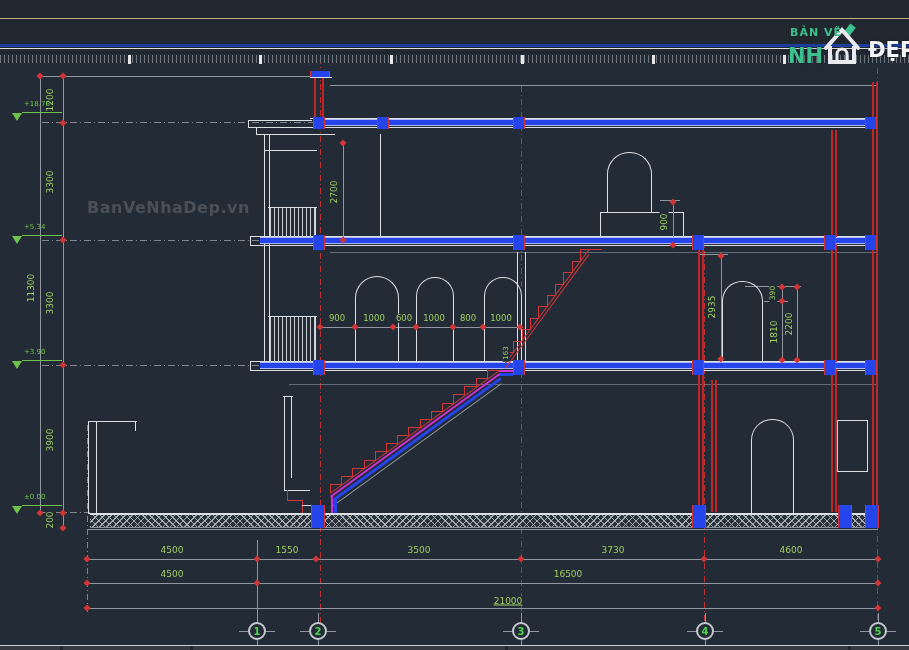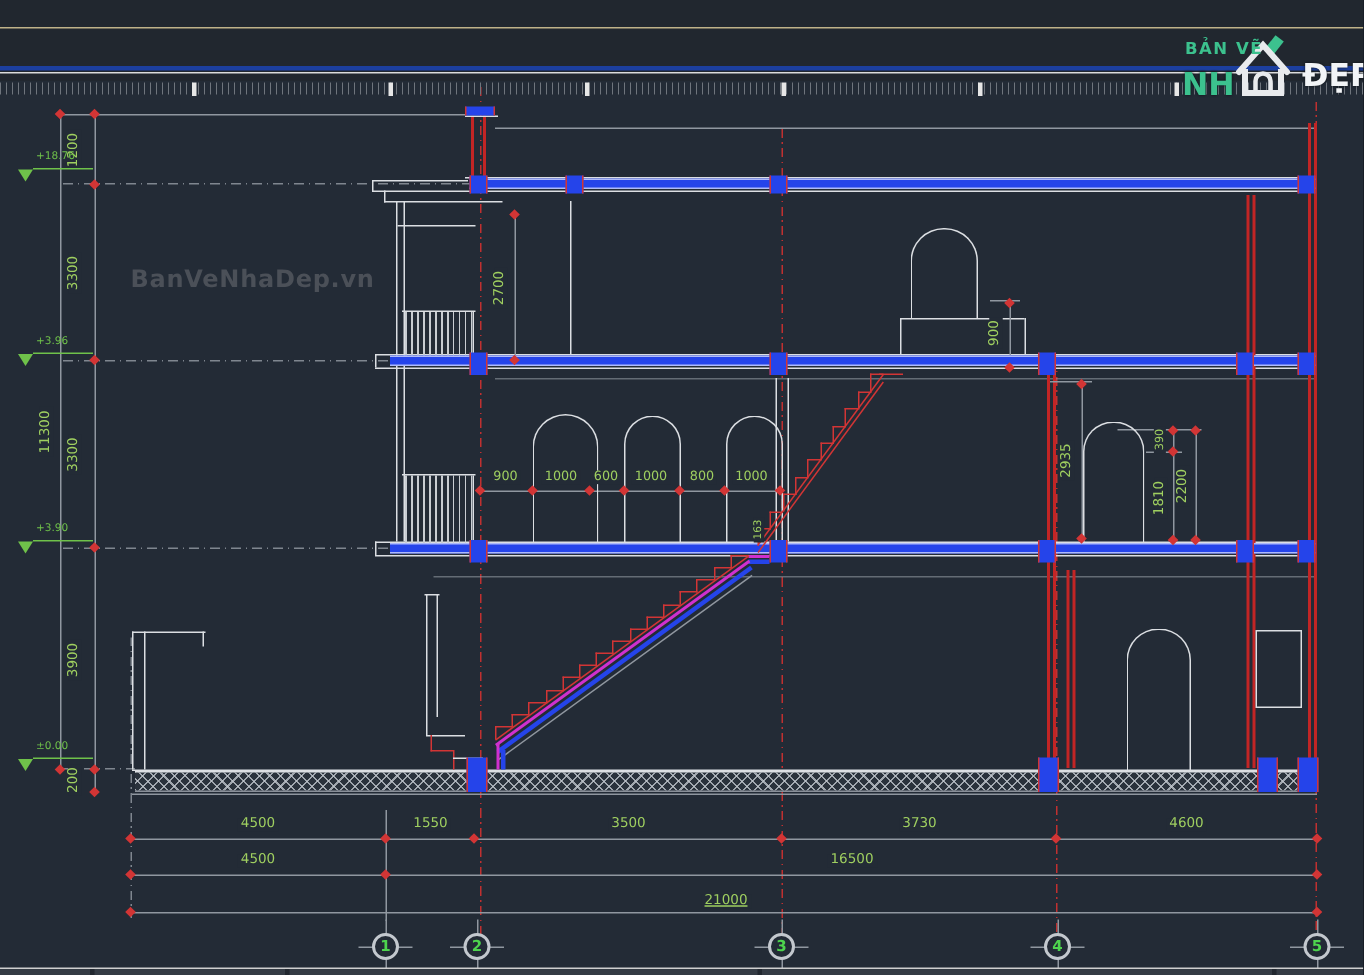--- a/index.html
+++ b/index.html
@@ -31,21 +31,21 @@
            transform:translate(-50%,-50%);z-index:10;}
   .dtv{transform:translate(-50%,-50%) rotate(-90deg);}
   .lvl-t{color:#6fc24a;font-size:7px;line-height:1;white-space:nowrap;z-index:10;}
   .lvl-l{height:1px;background:#6fc24a;z-index:10;}
   .lvl-tri{width:0;height:0;border-left:5px solid transparent;border-right:5px solid transparent;border-top:8px solid #6fc24a;z-index:10;}
   .step{border-top:1px solid #d23535;border-left:1px solid #d23535;z-index:5;}
   .rot{transform-origin:0 0;z-index:4;}
   .bub{width:18px;height:18px;border:2px solid #c3c8ce;border-radius:50%;background:#232b36;color:#4ed44e;
        font-size:10px;font-weight:bold;display:flex;align-items:center;justify-content:center;z-index:12;}
   .chrome{background:#21272f;}
-  .wm{color:#4b5058;font-size:16px;font-weight:bold;letter-spacing:.5px;z-index:9;}
+  .wm{color:#4b5058;font-size:16px;font-weight:bold;letter-spacing:.5px;z-index:9;margin-top:22px;}
   .cpy{color:#90959d;font-size:17px;font-weight:bold;z-index:14;white-space:nowrap;}
   .logo-tag{color:#3cc18e;font-size:11px;font-weight:bold;letter-spacing:1px;z-index:21;}
   .logo-big{font-size:21px;font-weight:900;line-height:1;z-index:21;}
   .ruler{height:8px;background:repeating-linear-gradient(90deg,#6f757d 0 1px,transparent 1px 4px);z-index:20;}
   .rmaj{width:3px;height:9px;background:#e6e6e6;z-index:21;}
 </style>
 </head>
 <body>
 
 <div id="stage">
@@ -235,21 +235,21 @@
   <div class="dtv" style="left:50px;top:100px;">1200</div>
   <div class="dtv" style="left:50px;top:182px;">3300</div>
   <div class="dtv" style="left:50px;top:303px;">3300</div>
   <div class="dtv" style="left:50px;top:440px;">3900</div>
   <div class="dtv" style="left:50px;top:520px;">200</div>
   <div class="dtv" style="left:31px;top:288px;">11300</div>
 
   <div class="lvl-t" style="left:24px;top:101px;">+18.76</div>
   <div class="lvl-l" style="left:22px;top:112px;width:40px;"></div>
   <div class="lvl-tri" style="left:12px;top:113px;"></div>
-  <div class="lvl-t" style="left:24px;top:224px;">+3.96</div>
+  <div class="lvl-t" style="left:24px;top:224px;">+5.34</div>
   <div class="lvl-l" style="left:22px;top:235px;width:40px;"></div>
   <div class="lvl-tri" style="left:12px;top:236px;"></div>
   <div class="lvl-t" style="left:24px;top:349px;">+3.90</div>
   <div class="lvl-l" style="left:22px;top:360px;width:40px;"></div>
   <div class="lvl-tri" style="left:12px;top:361px;"></div>
   <div class="lvl-t" style="left:24px;top:494px;">±0.00</div>
   <div class="lvl-l" style="left:22px;top:505px;width:40px;"></div>
   <div class="lvl-tri" style="left:12px;top:506px;"></div>
 
   <div class="v" style="left:343px;top:143px;height:97px;"></div>
@@ -312,21 +312,21 @@
   <div class="dt" style="left:791px;top:550px;">4600</div>
   <div class="h" style="left:87px;top:583px;width:791px;"></div>
   <div class="tk" style="left:87px;top:583px;"></div>
     <div class="tk" style="left:257px;top:583px;"></div>
   <div class="tk" style="left:878px;top:583px;"></div>
   <div class="dt" style="left:172px;top:574px;">4500</div>
   <div class="dt" style="left:568px;top:574px;">16500</div>
   <div class="h" style="left:87px;top:608px;width:791px;"></div>
   <div class="tk" style="left:87px;top:608px;"></div>
     <div class="tk" style="left:878px;top:608px;"></div>
-  <div class="dt" style="left:484px;top:601px;text-decoration:underline;">21000</div>
+  <div class="dt" style="left:508px;top:601px;text-decoration:underline;">21000</div>
 
   <div class="v" style="left:257px;top:613px;height:37px;"></div>
   <div class="h" style="left:239px;top:631px;width:36px;"></div>
   <div class="bub" style="left:248px;top:622px;">1</div>
   <div class="v" style="left:318px;top:613px;height:37px;"></div>
   <div class="h" style="left:300px;top:631px;width:36px;"></div>
   <div class="bub" style="left:309px;top:622px;">2</div>
   <div class="v" style="left:521px;top:613px;height:37px;"></div>
   <div class="h" style="left:503px;top:631px;width:36px;"></div>
   <div class="bub" style="left:512px;top:622px;">3</div>

